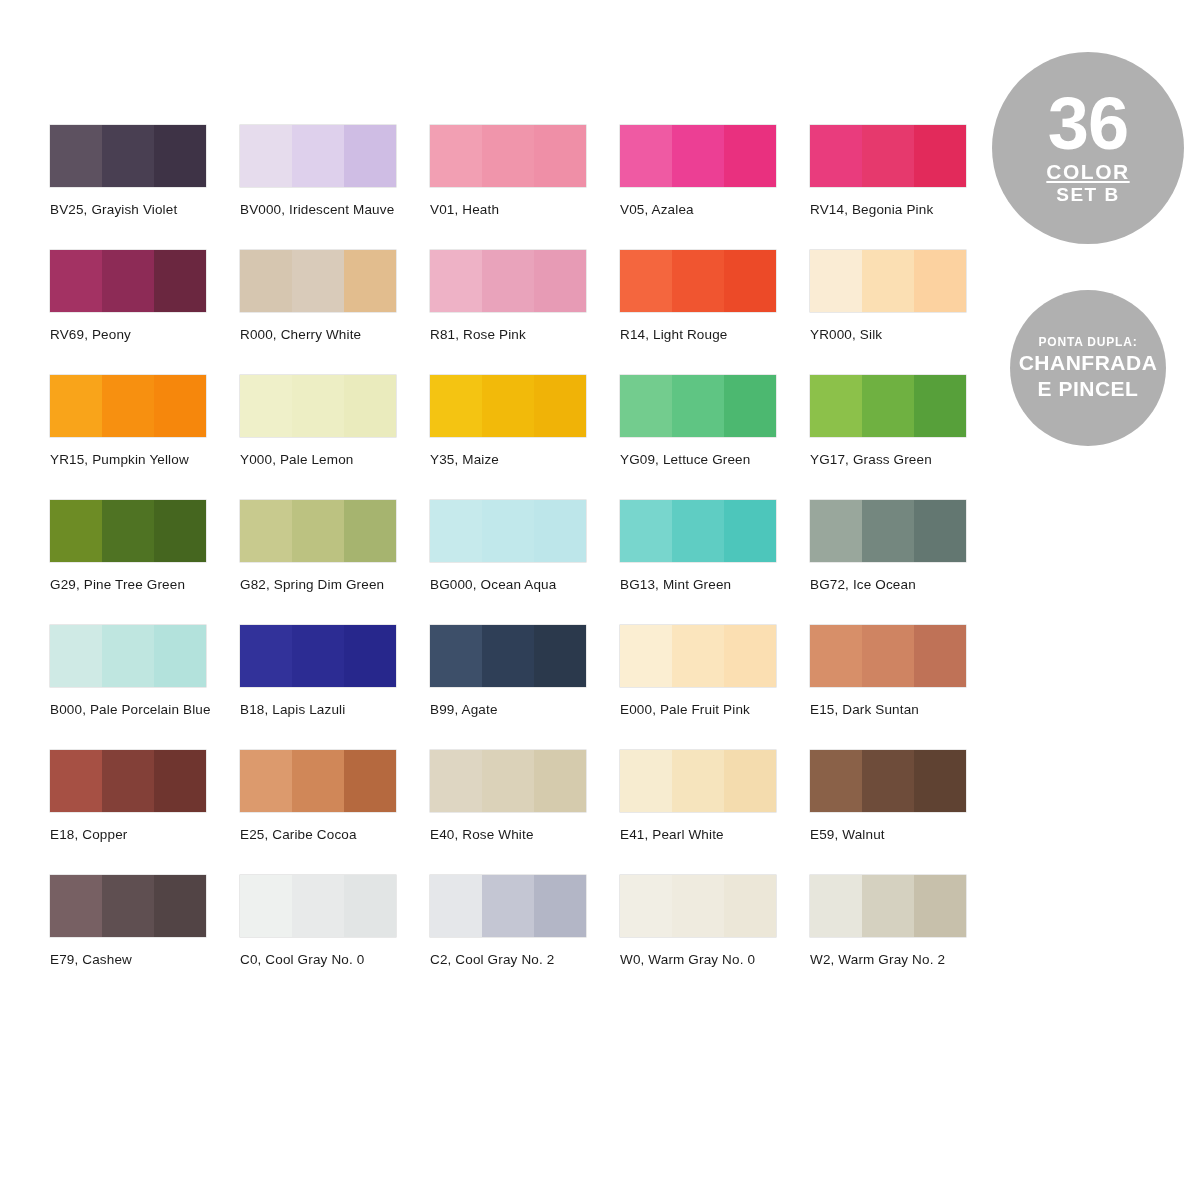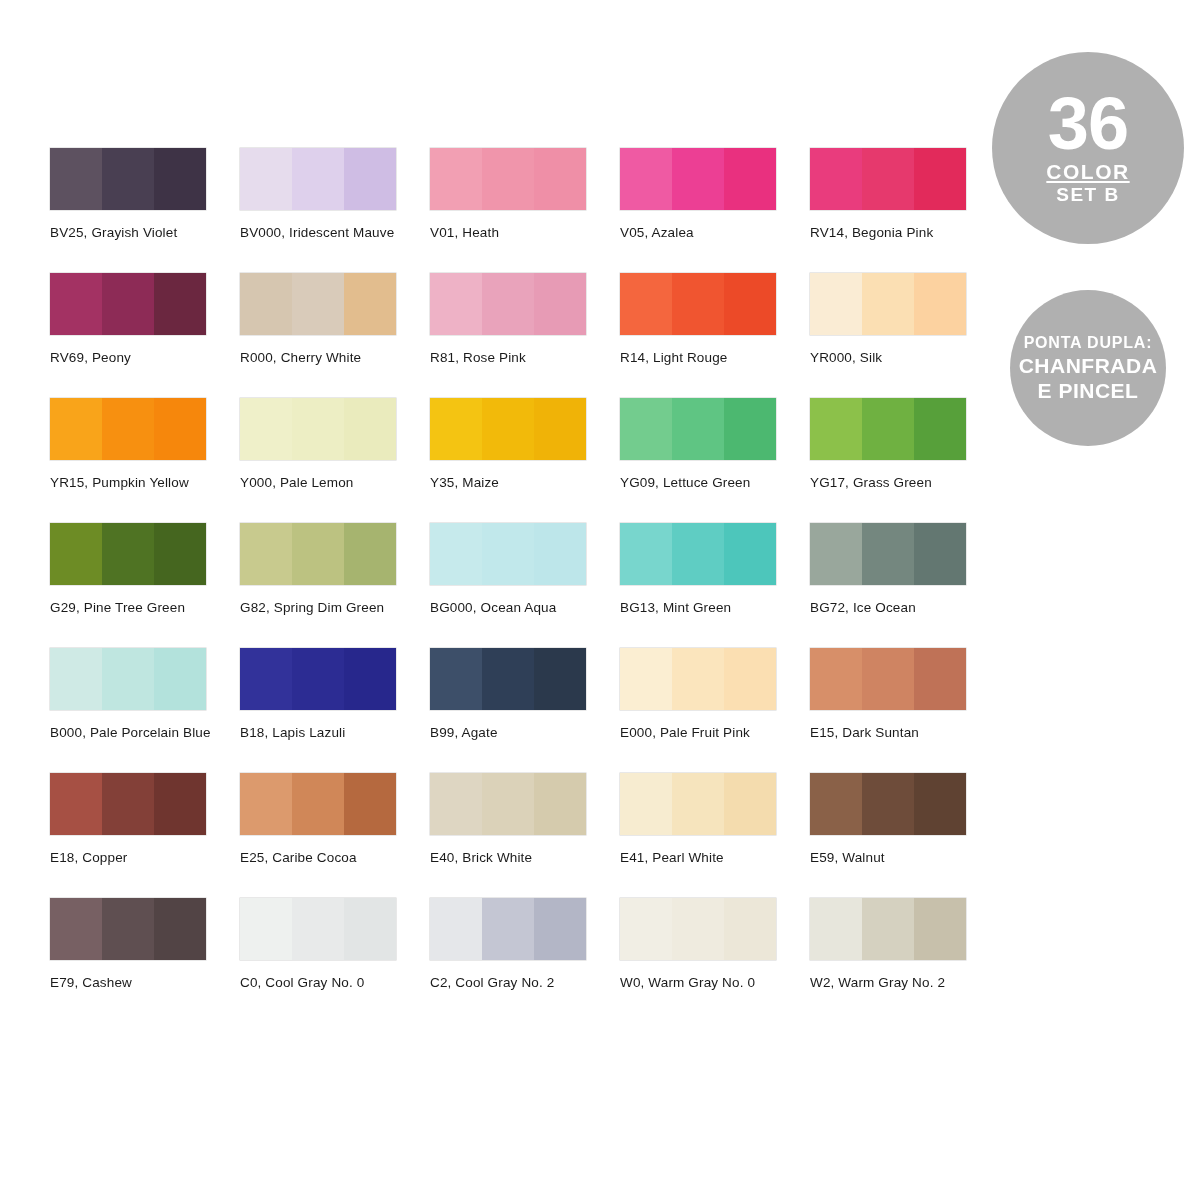--- a/index.html
+++ b/index.html
@@ -24,21 +24,20 @@
     grid-template-columns: repeat(5, 190px);
     grid-auto-rows: 125px;
     column-gap: 0px;
     row-gap: 0px;
   }
 
   .swatch-cell {
     width: 190px;
     height: 125px;
     position: relative;
-    margin-top: 23px;
   }
 
   .swatch-chip {
     width: 156px;
     height: 62px;
     display: flex;
     flex-direction: row;
     box-shadow: 0 0 0 0.5px rgba(120,120,120,0.35);
   }
 
@@ -98,21 +97,21 @@
   }
 
   #badge-tip {
     left: 1010px;
     top: 290px;
     width: 156px;
     height: 156px;
     background: #b0b0b0;
   }
   #badge-tip .tip-line-1 {
-    font-size: 16px;
+    font-size: 12px;
     line-height: 1.25;
     letter-spacing: 0.8px;
   }
   #badge-tip .tip-line-2 {
     font-size: 21px;
     line-height: 1.2;
     letter-spacing: 0.5px;
   }
   #badge-tip .tip-line-3 {
     font-size: 21px;
@@ -339,21 +338,21 @@
         <div class="band" style="background: rgb(181, 105, 63);"></div>
       </div>
       <div class="swatch-label">E25, Caribe Cocoa</div>
     </div>
     <div class="swatch-cell">
       <div class="swatch-chip">
         <div class="band" style="background: rgb(222, 214, 194);"></div>
         <div class="band" style="background: rgb(219, 210, 185);"></div>
         <div class="band" style="background: rgb(213, 203, 173);"></div>
       </div>
-      <div class="swatch-label">E40, Brick White</div>
+      <div class="swatch-label">E40, Rose White</div>
     </div>
     <div class="swatch-cell">
       <div class="swatch-chip">
         <div class="band" style="background: rgb(247, 236, 208);"></div>
         <div class="band" style="background: rgb(246, 228, 189);"></div>
         <div class="band" style="background: rgb(244, 220, 174);"></div>
       </div>
       <div class="swatch-label">E41, Pearl White</div>
     </div>
     <div class="swatch-cell">

